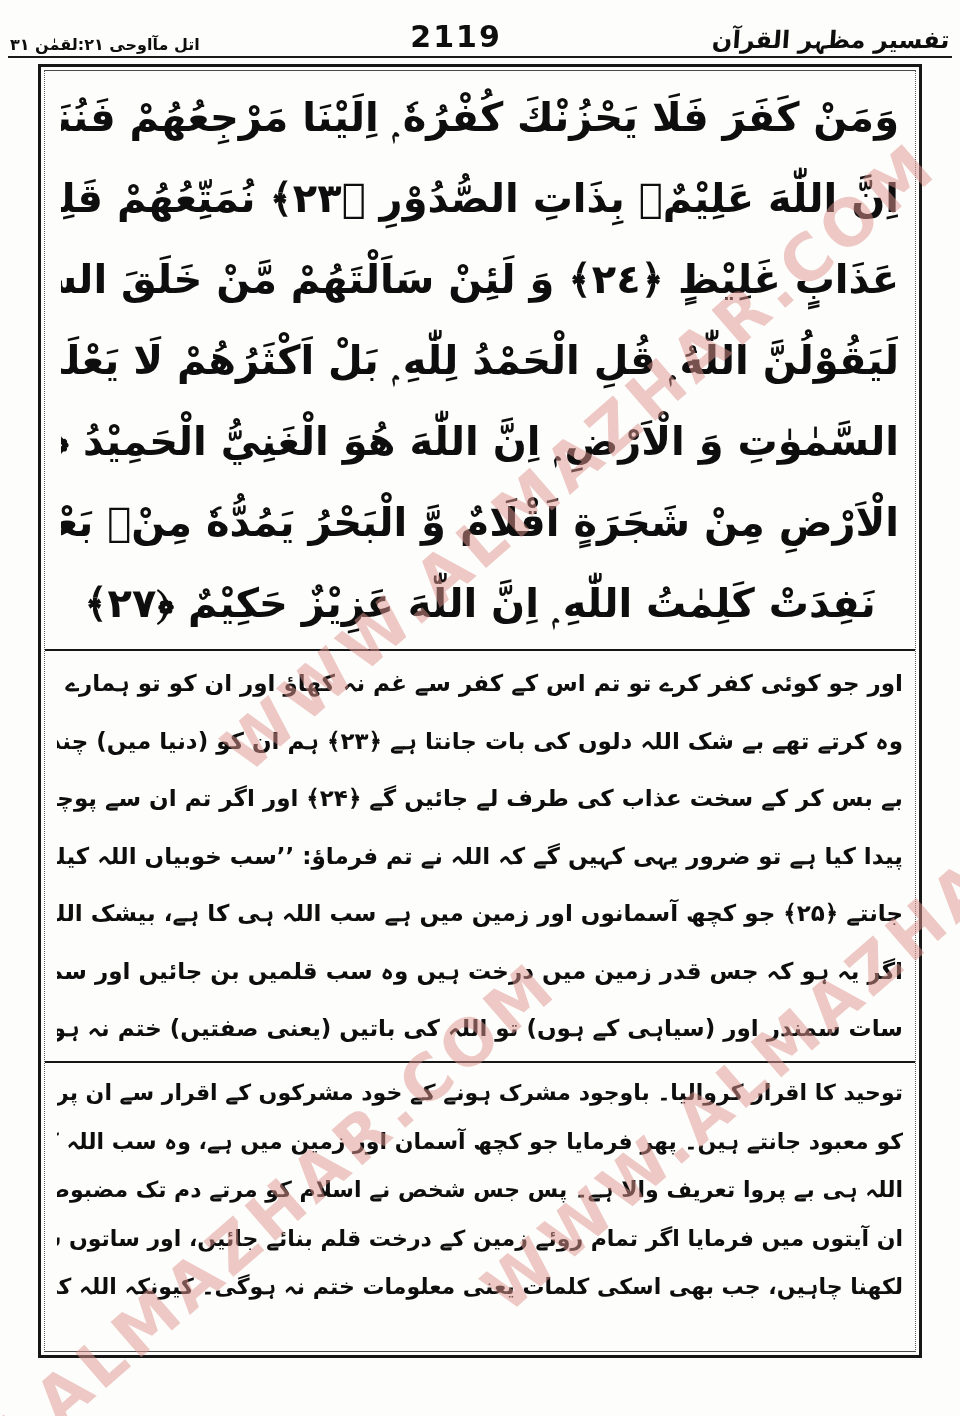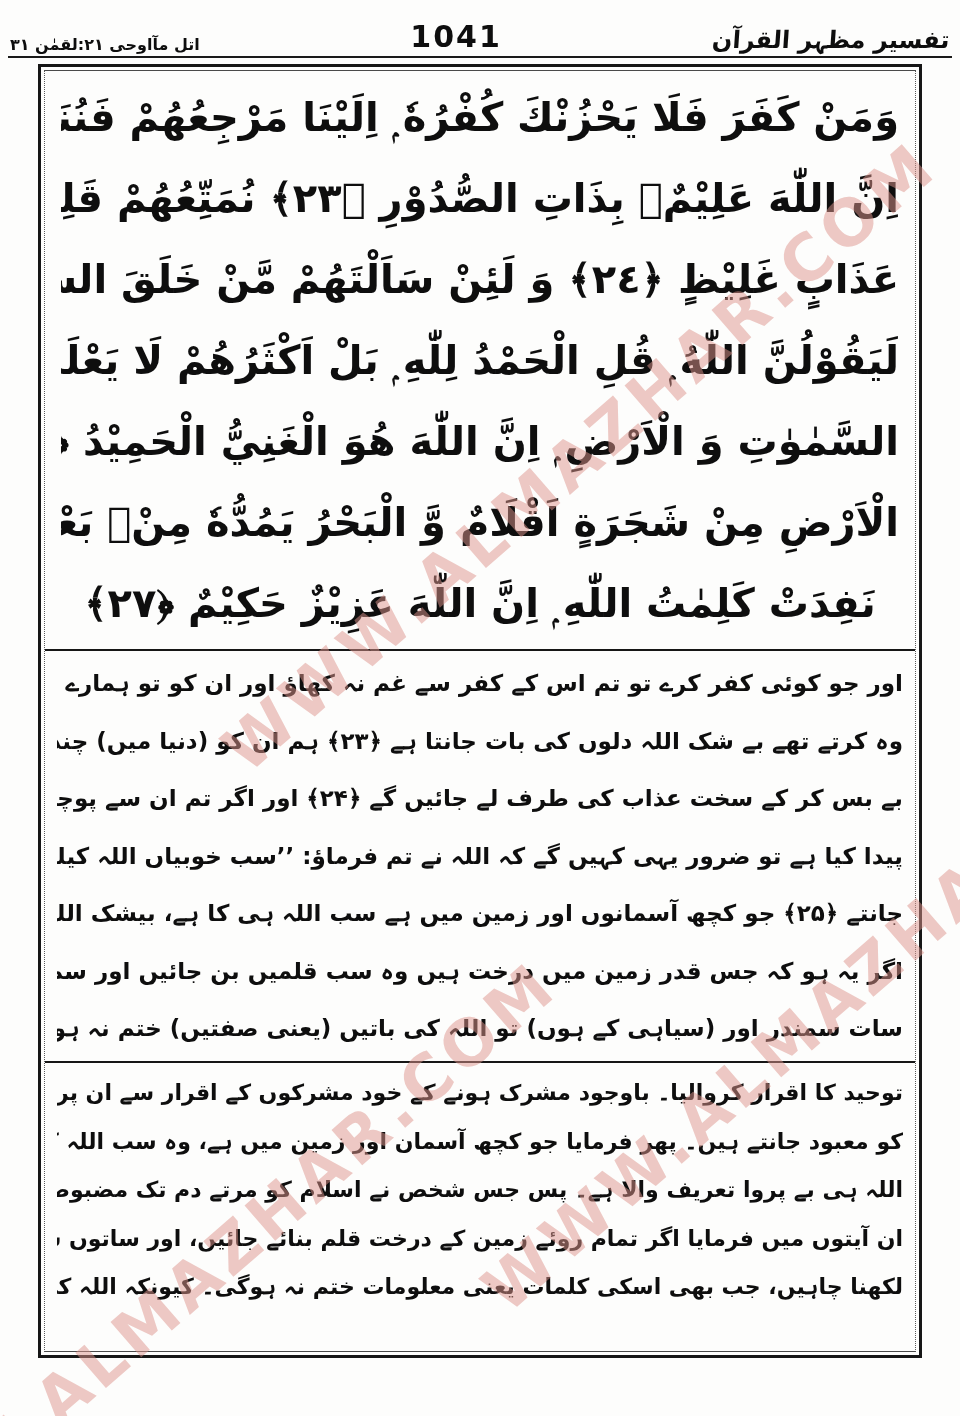--- a/index.html
+++ b/index.html
@@ -77,21 +77,21 @@
   .page-footer{
     position:absolute;top:1436px;left:0;right:0;
     text-align:center;font-size:21px;font-weight:bold;direction:rtl;
   }
 </style>
 </head>
 <body>
 
 <div class="page-header">
   <div class="book-title">تفسیر مظہر القرآن</div>
-  <div class="page-number">1041</div>
+  <div class="page-number">2119</div>
   <div class="section-ref">اتل مآاوحی ۲۱:لقمٰن ۳۱</div>
 </div>
 <div class="header-rule"></div>
 
 <div class="watermark wm-1">WWW.ALMAZHAR.COM</div>
 <div class="watermark wm-2">WWW.ALMAZHAR.COM</div>
 <div class="watermark wm-3">WWW.ALMAZHAR.COM</div>
 
 <div class="main-box">
   <div class="inner-box">

